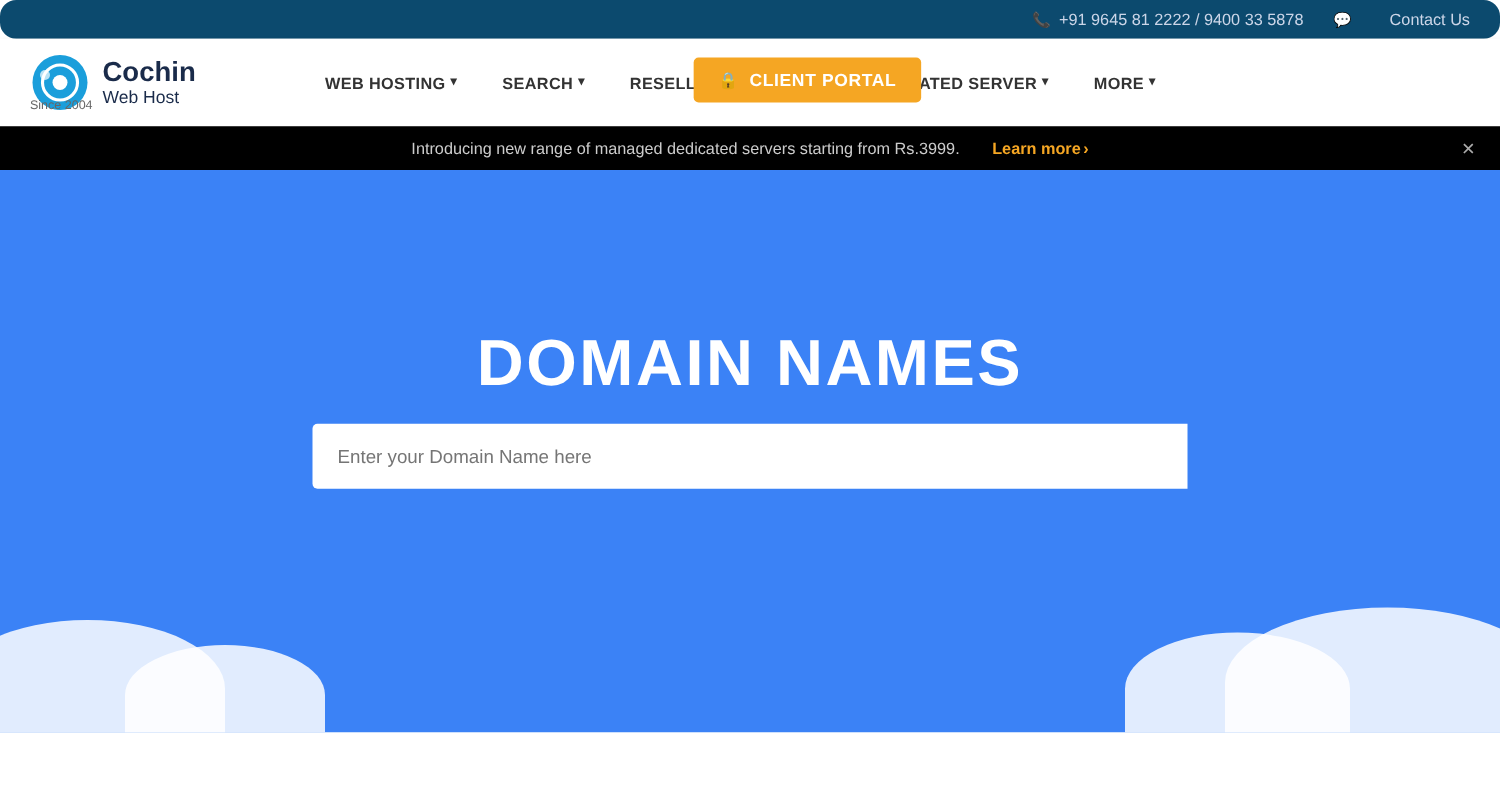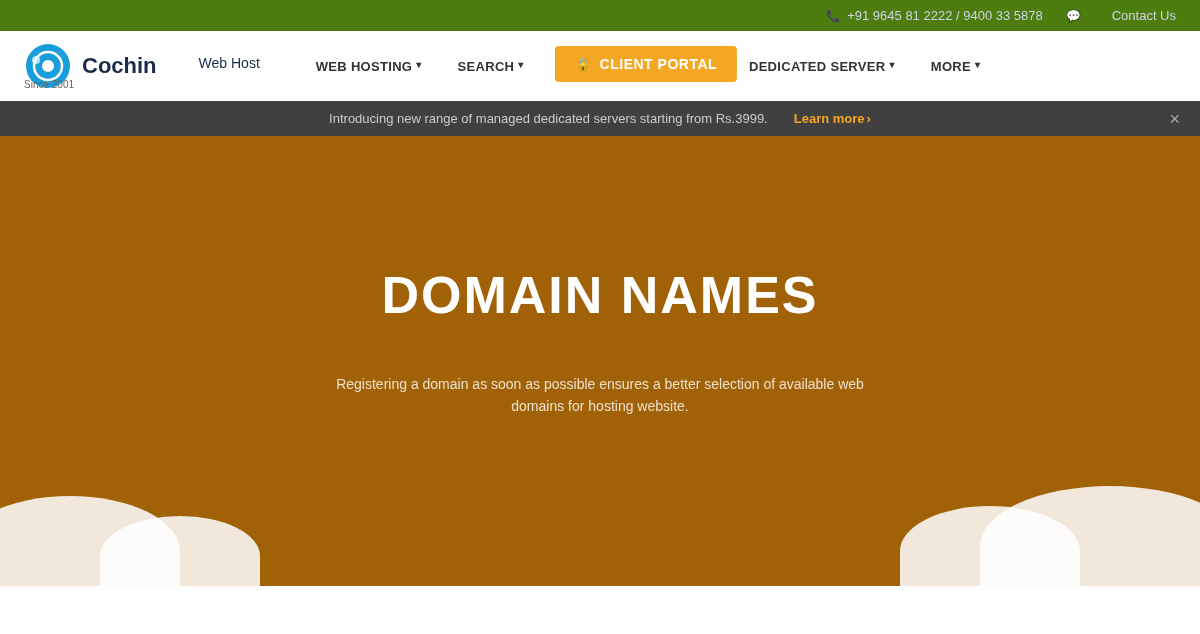--- a/index.html
+++ b/index.html
@@ -1,27 +1,28 @@
 <!DOCTYPE html>
 <html><head>
   <meta charset="utf-8">
   <style>
     * { margin: 0; padding: 0; box-sizing: border-box; }
     body { font-family: Arial, sans-serif; overflow-x: hidden; }
 
     
     .top-bar {
-      background: #4d7c0f;
+      background: #0c4a6e;
       color: #ccd6e8;
       display: flex;
       justify-content: flex-end;
       align-items: center;
       padding: 8px 24px;
       font-size: 13px;
       gap: 24px;
+      border-radius: 13px;
     }
     .top-bar-phone, .top-bar-contact {
       display: flex;
       align-items: center;
       gap: 6px;
     }
     .top-bar-contact a {
       color: #ccd6e8;
       text-decoration: none;
       margin-left: 24px;
@@ -53,21 +54,20 @@
     .logo-text-main {
       font-size: 22px;
       font-weight: 700;
       color: #1a2b4a;
       line-height: 1;
     }
     .logo-text-sub {
       font-size: 14px;
       color: #1a2b4a;
       font-weight: 400;
-      margin-left: 42px;
     }
     .logo-since {
       font-size: 10px;
       color: #666;
       position: absolute;
       bottom: 0;
       left: 0;
     }
 
     
@@ -108,21 +108,21 @@
       transform: translateX(-50%);
       top: 50%;
       margin-top: -20px;
       white-space: nowrap;
       letter-spacing: 0.5px;
       margin-left: 46px;
     }
 
     
     .announcement-bar {
-      background: #404040;
+      background: #000000;
       color: #ccc;
       text-align: center;
       padding: 10px 40px;
       font-size: 13px;
       display: flex;
       align-items: center;
       justify-content: center;
       position: relative;
       gap: 6px;
     }
@@ -142,21 +142,21 @@
       transform: translateY(-50%);
       color: #aaa;
       cursor: pointer;
       font-size: 18px;
       background: none;
       border: none;
     }
 
     
     .hero {
-      background: #a16207;
+      background: #3b82f6;
       min-height: 450px;
       display: flex;
       flex-direction: column;
       align-items: center;
       justify-content: center;
       padding: 60px 20px 100px;
       position: relative;
       overflow: hidden;
     }
     .hero-title {
@@ -288,24 +288,24 @@
 <header>
   <div class="logo-area" style="position:relative;">
     <div class="logo-icon">
       <svg viewBox="0 0 48 48" width="48" height="48">
         <circle cx="24" cy="24" r="22" fill="#1a9edb"></circle>
         <circle cx="24" cy="24" r="14" fill="none" stroke="#fff" stroke-width="2.5"></circle>
         <circle cx="24" cy="24" r="6" fill="#fff"></circle>
         <circle cx="12" cy="18" r="4" fill="#fff" opacity="0.7"></circle>
       </svg>
     </div>
-    <div style="display:flex; flex-direction:row;">
+    <div style="display:flex; flex-direction:column;">
       <span class="logo-text-main">Cochin</span>
       <span class="logo-text-sub">Web Host</span>
-      <span class="logo-since">Since 2001</span>
+      <span class="logo-since">Since 2004</span>
     </div>
   </div>
 
   <nav>
     <a class="nav-item">
       <span>WEB HOSTING</span>
       <span style="font-size:10px;">▾</span>
     </a>
     <a class="nav-item">
       <span>SEARCH</span>
@@ -341,23 +341,23 @@
     <span>Learn more</span>
     <span>›</span>
   </a>
   <button class="announcement-close">×</button>
 </div>
 
 <section class="hero">
   <h1 class="hero-title">DOMAIN NAMES</h1>
 
   <div class="search-container">
+    <input type="text" class="search-input" placeholder="Enter your Domain Name here" style="">
   </div>
 
-  <p class="hero-note">Registering a domain as soon as possible ensures a better selection of available web domains for hosting website.</p>
 
   <div class="clouds-bottom">
     <div class="cloud cloud-left"></div>
     <div class="cloud cloud-left-2"></div>
     <div class="cloud cloud-right"></div>
     <div class="cloud cloud-right-2"></div>
   </div>
 </section>
 
 </body></html>

